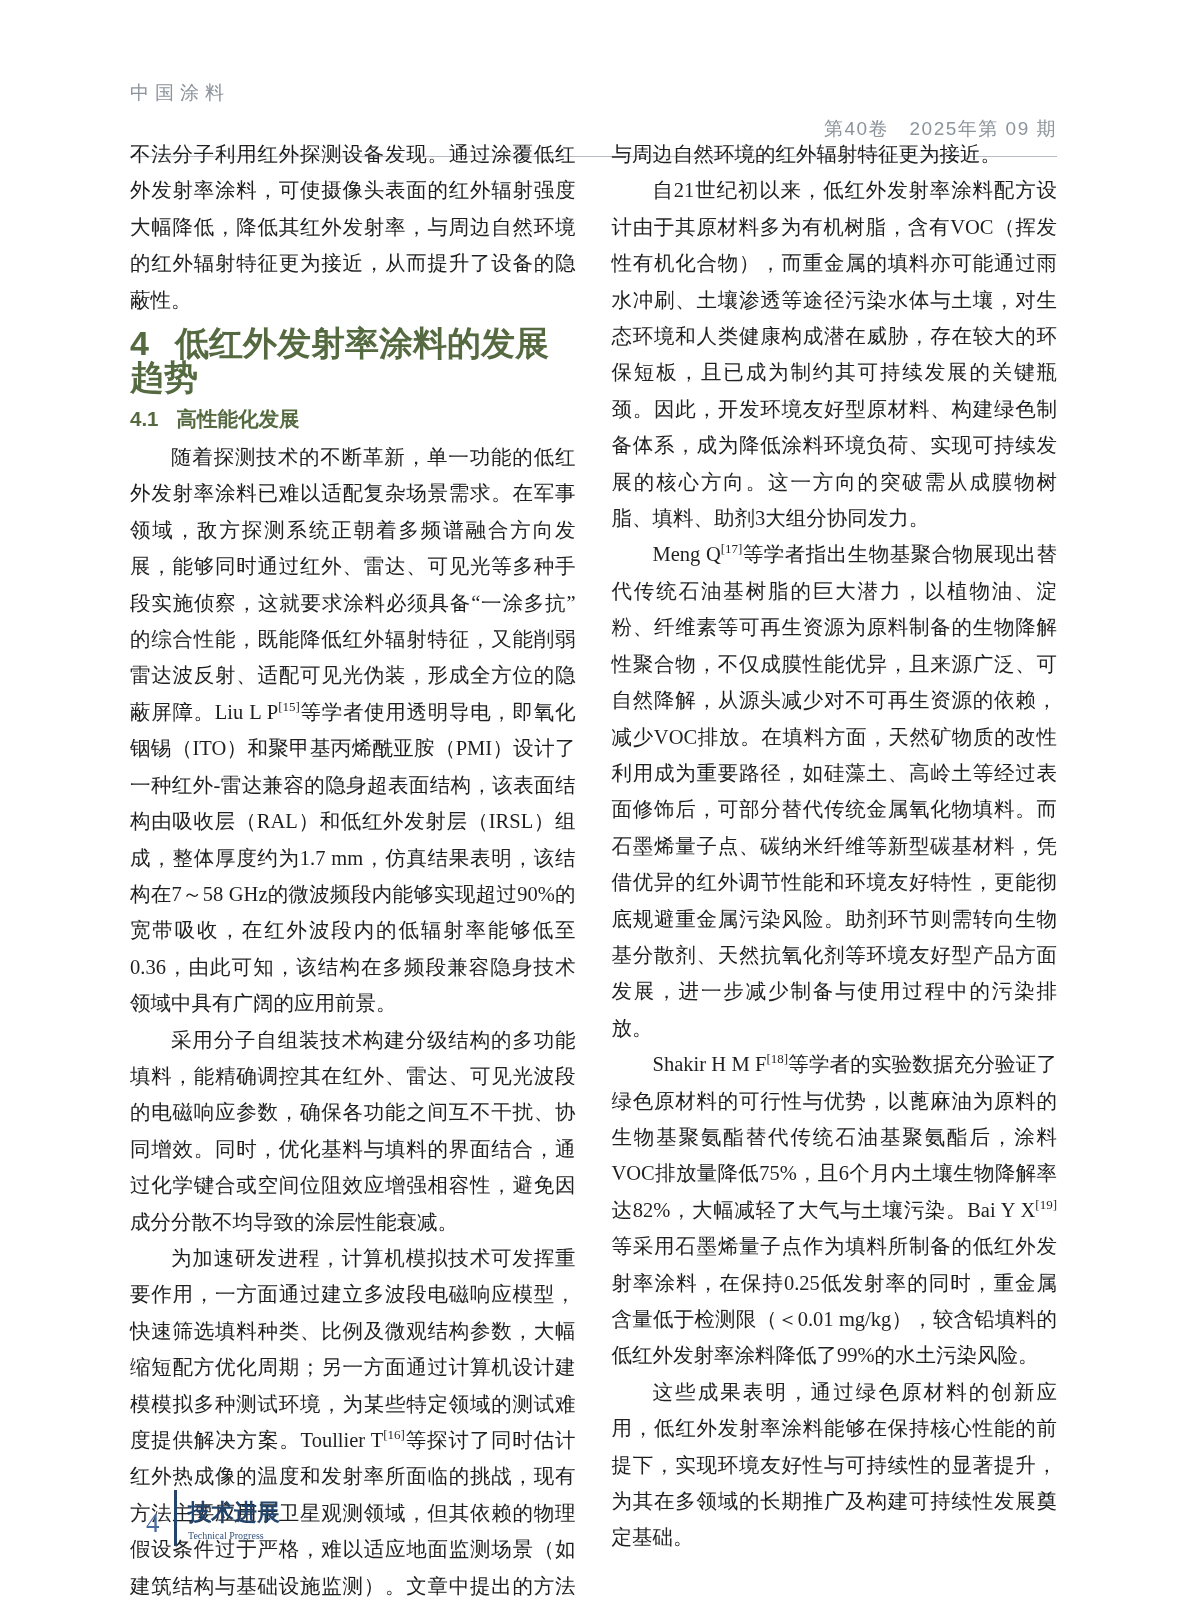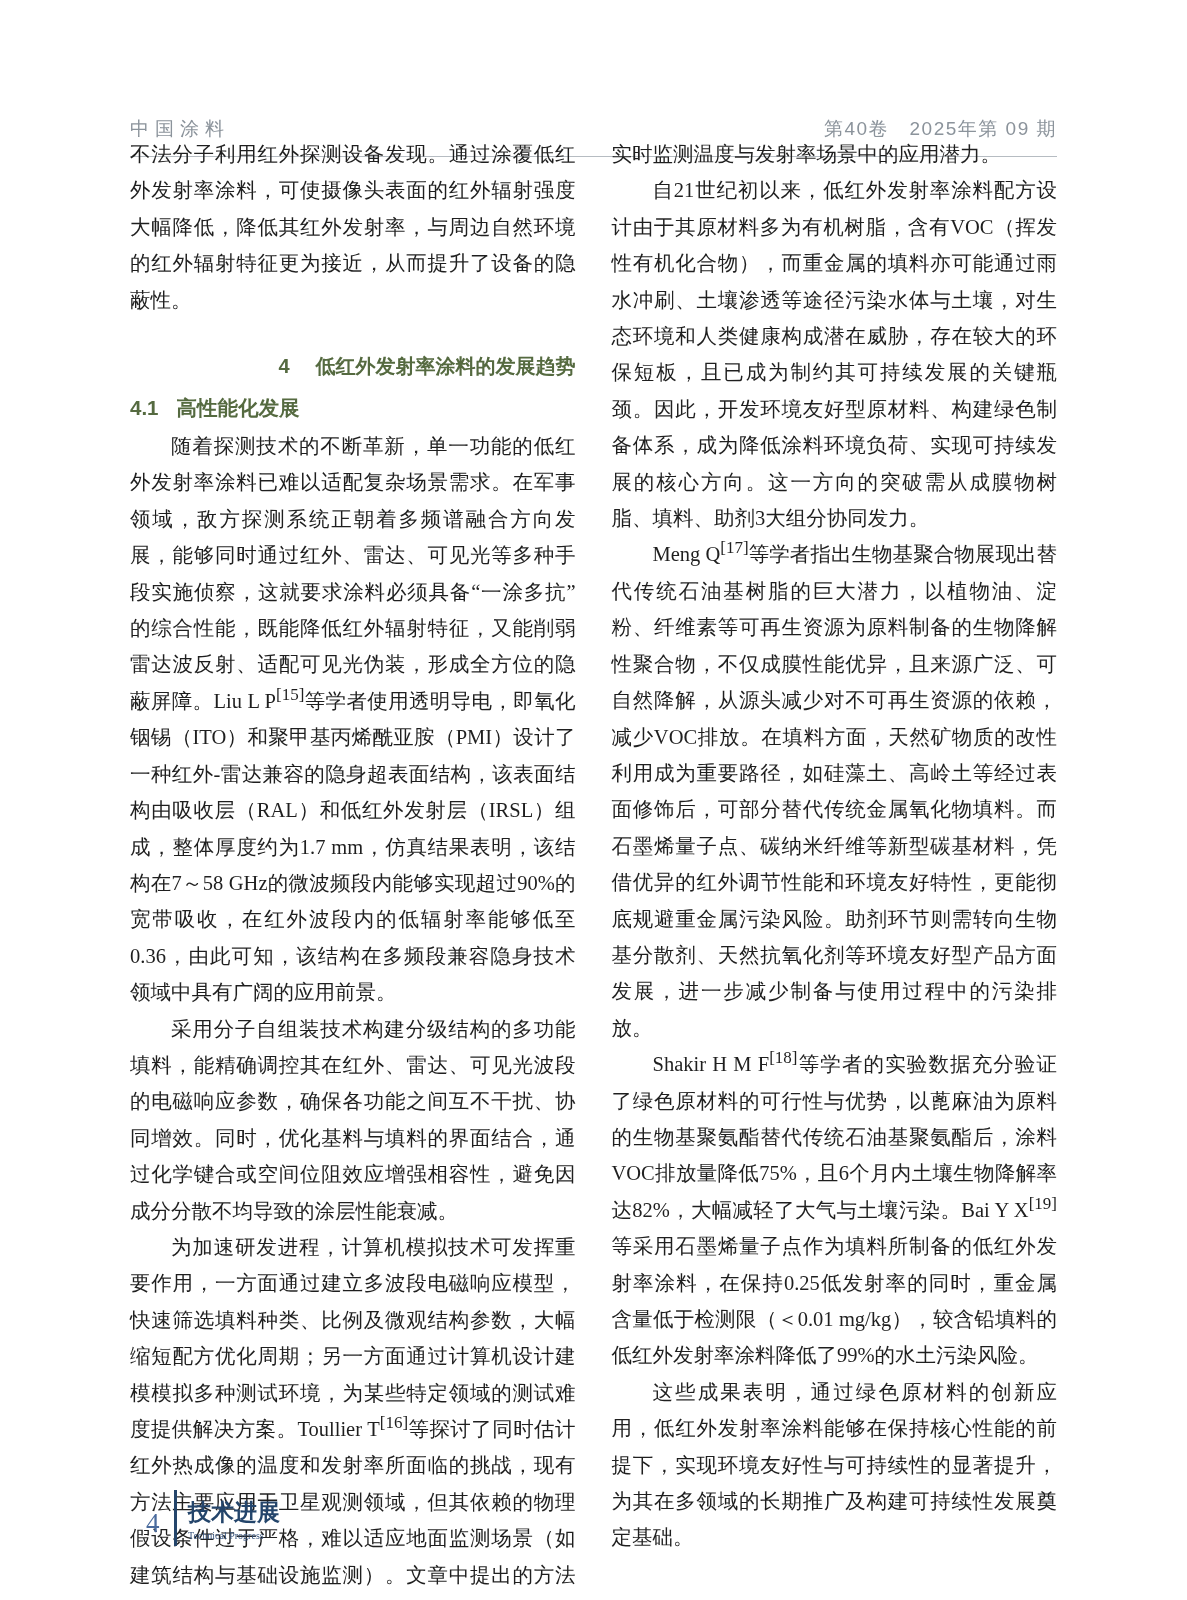--- a/index.html
+++ b/index.html
@@ -3,47 +3,47 @@
 <meta charset="utf-8">
 <style>
   html,body{margin:0;padding:0;background:#ffffff;}
   .page{
     position:relative;width:1187px;height:1600px;background:#ffffff;
     font-family:"Liberation Serif","DejaVu Serif",serif;overflow:hidden;
   }
   
   .running-head{
     position:absolute;left:130px;top:80px;width:927px;
-    display:flex;justify-content:space-between;align-items:flex-end;
+    display:flex;justify-content:space-between;align-items:flex-start;
     padding-bottom:14px;border-bottom:1.5px solid #b6bcc2;
     font-family:"Liberation Sans","DejaVu Sans",sans-serif;
     color:var(--header-gray,#8b939b);font-size:19px;
   }
   .running-head .journal{letter-spacing:6px;}
   .running-head .issue{letter-spacing:1.5px;margin-top:36px;}
   
   .body-cols{
     position:absolute;left:130px;top:136px;width:927px;
     display:flex;gap:36px;
   }
   .col{flex:1;min-width:0;}
   .col p{
     margin:0;font-size:20.5px;line-height:36.4px;color:#1f1f1f;
     text-align:justify;text-justify:inter-ideograph;
     font-family:"Liberation Serif","DejaVu Serif",serif;
   }
   .col p.indent{text-indent:2em;}
   .col sup{
-    font-size:17px;line-height:0;vertical-align:super;
+    font-size:13px;line-height:0;vertical-align:super;
     font-family:"Liberation Serif","DejaVu Serif",serif;
   }
   .heading-l1{
-    margin:31px 0 10px;color:var(--heading-green,#556a40);
+    margin:8px 0 10px;color:var(--heading-green,#556a40);
     font-family:"Liberation Sans","DejaVu Sans",sans-serif;
-    font-weight:bold;font-size:20px;line-height:34px;text-align:right;
+    font-weight:bold;font-size:34px;line-height:34px;
   }
   .heading-l1 .num{margin-right:26px;}
   .heading-l2{
     margin:7px 0 5px;color:var(--heading-green,#556a40);
     font-family:"Liberation Sans","DejaVu Sans",sans-serif;
     font-weight:bold;font-size:20.5px;line-height:30px;
   }
   .heading-l2 .num{margin-right:18px;}
   
   .footer{
@@ -79,21 +79,21 @@
   <div class="body-cols">
     <div class="col" id="col-left">
         <p>不法分子利用红外探测设备发现。通过涂覆低红外发射率涂料，可使摄像头表面的红外辐射强度大幅降低，降低其红外发射率，与周边自然环境的红外辐射特征更为接近，从而提升了设备的隐蔽性。</p>
         <div class="heading-l1"><span class="num">4</span><span>低红外发射率涂料的发展趋势</span></div>
         <div class="heading-l2"><span class="num">4.1</span><span>高性能化发展</span></div>
         <p class="indent">随着探测技术的不断革新，单一功能的低红外发射率涂料已难以适配复杂场景需求。在军事领域，敌方探测系统正朝着多频谱融合方向发展，能够同时通过红外、雷达、可见光等多种手段实施侦察，这就要求涂料必须具备“一涂多抗”的综合性能，既能降低红外辐射特征，又能削弱雷达波反射、适配可见光伪装，形成全方位的隐蔽屏障。Liu L P<sup>[15]</sup>等学者使用透明导电，即氧化铟锡（ITO）和聚甲基丙烯酰亚胺（PMI）设计了一种红外-雷达兼容的隐身超表面结构，该表面结构由吸收层（RAL）和低红外发射层（IRSL）组成，整体厚度约为1.7 mm，仿真结果表明，该结构在7～58 GHz的微波频段内能够实现超过90%的宽带吸收，在红外波段内的低辐射率能够低至0.36，由此可知，该结构在多频段兼容隐身技术领域中具有广阔的应用前景。</p>
         <p class="indent">采用分子自组装技术构建分级结构的多功能填料，能精确调控其在红外、雷达、可见光波段的电磁响应参数，确保各功能之间互不干扰、协同增效。同时，优化基料与填料的界面结合，通过化学键合或空间位阻效应增强相容性，避免因成分分散不均导致的涂层性能衰减。</p>
         <p class="indent">为加速研发进程，计算机模拟技术可发挥重要作用，一方面通过建立多波段电磁响应模型，快速筛选填料种类、比例及微观结构参数，大幅缩短配方优化周期；另一方面通过计算机设计建模模拟多种测试环境，为某些特定领域的测试难度提供解决方案。Toullier T<sup>[16]</sup>等探讨了同时估计红外热成像的温度和发射率所面临的挑战，现有方法主要应用于卫星观测领域，但其依赖的物理假设条件过于严格，难以适应地面监测场景（如建筑结构与基础设施监测）。文章中提出的方法是基于温度的动态状态空间建模，其中状态向量被分为温度动态成分与表示发射率的静态成分两种，随后通过粒子滤波框架估计参数化模型和发射率成分，研究者将所提方法与MCMC（马尔可夫链蒙特卡洛方法）和CMA-ES（协方差矩阵演化策略）两种前沿方法进行对比。实验结果表明，本方法对真实值的估计最大偏差为3K，与CMA-ES表现相当。值得注意的是，本方法的计算效率实现了显著提升：相较于MCMC算法缩短了7倍运算时间，较CMA-ES则减少了3倍耗时。这种卓越的效率优势凸显了该方法在</p>
       </div>
     <div class="col" id="col-right">
-        <p>实时监测温度与发射率场景中的应用潜力。</p>
+        <p>与周边自然环境的红外辐射特征更为接近。</p>
         <p class="indent">自21世纪初以来，低红外发射率涂料配方设计由于其原材料多为有机树脂，含有VOC（挥发性有机化合物），而重金属的填料亦可能通过雨水冲刷、土壤渗透等途径污染水体与土壤，对生态环境和人类健康构成潜在威胁，存在较大的环保短板，且已成为制约其可持续发展的关键瓶颈。因此，开发环境友好型原材料、构建绿色制备体系，成为降低涂料环境负荷、实现可持续发展的核心方向。这一方向的突破需从成膜物树脂、填料、助剂3大组分协同发力。</p>
         <p class="indent">Meng Q<sup>[17]</sup>等学者指出生物基聚合物展现出替代传统石油基树脂的巨大潜力，以植物油、淀粉、纤维素等可再生资源为原料制备的生物降解性聚合物，不仅成膜性能优异，且来源广泛、可自然降解，从源头减少对不可再生资源的依赖，减少VOC排放。在填料方面，天然矿物质的改性利用成为重要路径，如硅藻土、高岭土等经过表面修饰后，可部分替代传统金属氧化物填料。而石墨烯量子点、碳纳米纤维等新型碳基材料，凭借优异的红外调节性能和环境友好特性，更能彻底规避重金属污染风险。助剂环节则需转向生物基分散剂、天然抗氧化剂等环境友好型产品方面发展，进一步减少制备与使用过程中的污染排放。</p>
         <p class="indent">Shakir H M F<sup>[18]</sup>等学者的实验数据充分验证了绿色原材料的可行性与优势，以蓖麻油为原料的生物基聚氨酯替代传统石油基聚氨酯后，涂料VOC排放量降低75%，且6个月内土壤生物降解率达82%，大幅减轻了大气与土壤污染。Bai Y X<sup>[19]</sup>等采用石墨烯量子点作为填料所制备的低红外发射率涂料，在保持0.25低发射率的同时，重金属含量低于检测限（＜0.01 mg/kg），较含铅填料的低红外发射率涂料降低了99%的水土污染风险。</p>
         <p class="indent">这些成果表明，通过绿色原材料的创新应用，低红外发射率涂料能够在保持核心性能的前提下，实现环境友好性与可持续性的显著提升，为其在多领域的长期推广及构建可持续性发展奠定基础。</p>
       </div>
   </div>
 
   <div class="footer">
     <span class="pageno">4</span>
     <span class="bar"></span>

